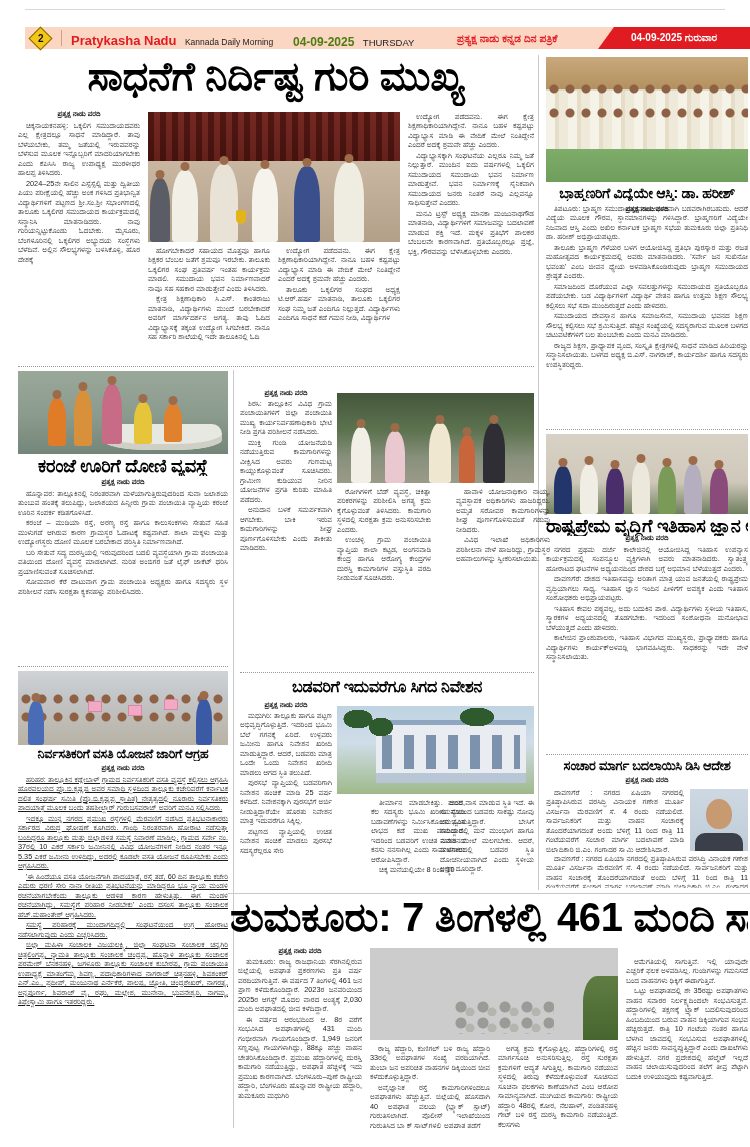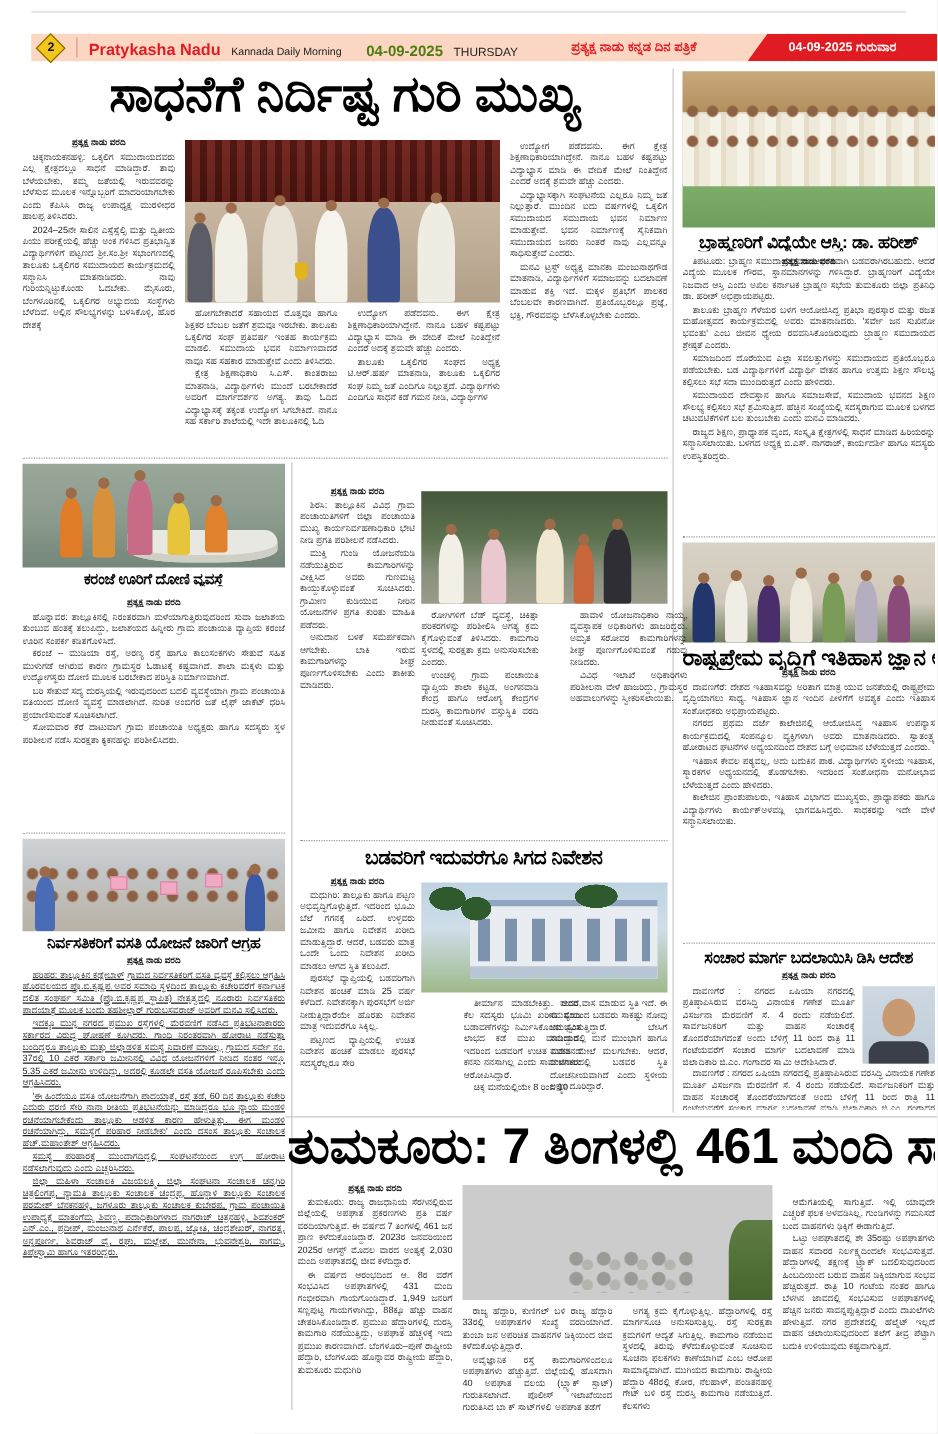--- a/index.html
+++ b/index.html
@@ -137,42 +137,42 @@
 
   <div class="photo ph-brahmin" style="left:546px;top:57px;width:202px;height:125px;" aria-label="ಸಾಂಪ್ರದಾಯಿಕ ಉಡುಗೆಯ ಬ್ರಾಹ್ಮಣ ಸಮುದಾಯದವರ ಗುಂಪು">
     <i class="row" style="top:34px;height:58px;"></i>
     <i class="heads" style="top:26px;"></i>
     <i class="heads" style="top:50px;"></i>
   </div>
   <div class="abs hl" style="left:546px;top:186px;width:202px;font-size:14px;">ಬ್ರಾಹ್ಮಣರಿಗೆ ವಿದ್ಯೆಯೇ ಆಸ್ತಿ: ಡಾ. ಹರೀಶ್</div>
   <div class="abs byline" style="left:546px;top:205px;width:202px;">ಪ್ರತ್ಯಕ್ಷ ನಾಡು ವರದಿ</div>
   <div class="abs body" style="left:546px;top:204px;width:202px;height:210px;">
       <p>ತಿಪಟೂರು: ಬ್ರಾಹ್ಮಣ ಸಮುದಾಯದವರು ಆರ್ಥಿಕವಾಗಿ ಬಡವರಾಗಿರಬಹುದು. ಆದರೆ ವಿದ್ಯೆಯ ಮೂಲಕ ಗೌರವ, ಸ್ಥಾನಮಾನಗಳನ್ನು ಗಳಿಸಿದ್ದಾರೆ. ಬ್ರಾಹ್ಮಣರಿಗೆ ವಿದ್ಯೆಯೇ ನಿಜವಾದ ಆಸ್ತಿ ಎಂದು ಅಖಿಲ ಕರ್ನಾಟಕ ಬ್ರಾಹ್ಮಣ ಸಭೆಯ ತುಮಕೂರು ಜಿಲ್ಲಾ ಪ್ರತಿನಿಧಿ ಡಾ. ಹರೀಶ್ ಅಭಿಪ್ರಾಯಪಟ್ಟರು.</p>
-      <p>ತಾಲೂಕು ಬ್ರಾಹ್ಮಣ ಗೆಳೆಯರ ಬಳಗ ಆಯೋಜಿಸಿದ್ದ ಪ್ರತಿಭಾ ಪುರಸ್ಕಾರ ಮತ್ತು ರಜತ ಮಹೋತ್ಸವದ ಕಾರ್ಯಕ್ರಮದಲ್ಲಿ ಅವರು ಮಾತನಾಡಿದರು. 'ಸರ್ವೇ ಜನ ಸುಖಿನೋ ಭವಂತು' ಎಂಬ ಜೀವನ ಧ್ಯೇಯ ರವವನಿಸಿಕೊಂಡಿರುವುದು ಬ್ರಾಹ್ಮಣ ಸಮುದಾಯದ ಶ್ರೇಷ್ಠತೆ ಎಂದರು.</p>
+      <p>ತಾಲೂಕು ಬ್ರಾಹ್ಮಣ ಗೆಳೆಯರ ಬಳಗ ಆಯೋಜಿಸಿದ್ದ ಪ್ರತಿಭಾ ಪುರಸ್ಕಾರ ಮತ್ತು ರಜತ ಮಹೋತ್ಸವದ ಕಾರ್ಯಕ್ರಮದಲ್ಲಿ ಅವರು ಮಾತನಾಡಿದರು. 'ಸರ್ವೇ ಜನ ಸುಖಿನೋ ಭವಂತು' ಎಂಬ ಜೀವನ ಧ್ಯೇಯ ಅಳವಡಿಸಿಕೊಂಡಿರುವುದು ಬ್ರಾಹ್ಮಣ ಸಮುದಾಯದ ಶ್ರೇಷ್ಠತೆ ಎಂದರು.</p>
       <p>ಸಮಾಜದಿಂದ ದೊರೆಯುವ ಎಲ್ಲಾ ಸವಲತ್ತುಗಳನ್ನು ಸಮುದಾಯದ ಪ್ರತಿಯೊಬ್ಬರೂ ಪಡೆಯಬೇಕು. ಬಡ ವಿದ್ಯಾರ್ಥಿಗಳಿಗೆ ವಿದ್ಯಾರ್ಥಿ ವೇತನ ಹಾಗೂ ಉತ್ತಮ ಶಿಕ್ಷಣ ಸೌಲಭ್ಯ ಕಲ್ಪಿಸಲು ಸಭೆ ಸದಾ ಮುಂದಿರುತ್ತದೆ ಎಂದು ಹೇಳಿದರು.</p>
       <p>ಸಮುದಾಯದ ದೇವಸ್ಥಾನ ಹಾಗೂ ಸಮಾಜಸೇವೆ, ಸಮುದಾಯ ಭವನದ ಶಿಕ್ಷಣ ಸೌಲಭ್ಯ ಕಲ್ಪಿಸಲು ಸಭೆ ಶ್ರಮಿಸುತ್ತಿದೆ. ಹೆಚ್ಚಿನ ಸಂಖ್ಯೆಯಲ್ಲಿ ಸದಸ್ಯರಾಗುವ ಮೂಲಕ ಬಳಗದ ಚಟುವಟಿಕೆಗಳಿಗೆ ಬಲ ತುಂಬಬೇಕು ಎಂದು ಮನವಿ ಮಾಡಿದರು.</p>
       <p>ರಾಜ್ಯದ ಶಿಕ್ಷಣ, ಪ್ರಾಧ್ಯಾಪಕ ವೃಂದ, ಸಂಸ್ಕೃತಿ ಕ್ಷೇತ್ರಗಳಲ್ಲಿ ಸಾಧನೆ ಮಾಡಿದ ಹಿರಿಯರನ್ನು ಸನ್ಮಾನಿಸಲಾಯಿತು. ಬಳಗದ ಅಧ್ಯಕ್ಷ ಬಿ.ಎಸ್. ನಾಗರಾಜ್, ಕಾರ್ಯದರ್ಶಿ ಹಾಗೂ ಸದಸ್ಯರು ಉಪಸ್ಥಿತರಿದ್ದರು.</p>
     </div>
 
   <div class="hrule" style="left:546px;top:429px;width:202px;"></div>
 
   <div class="photo ph-group" style="left:546px;top:434px;width:202px;height:80px;" aria-label="ಸನ್ಮಾನ ಕಾರ್ಯಕ್ರಮದಲ್ಲಿ ಗಣ್ಯರ ಗುಂಪು">
     <i class="fg" style="left:8px;width:18px;height:48px;background:#22366b;"></i>
     <i class="fg" style="left:34px;width:18px;height:50px;background:#f0ede4;"></i>
     <i class="fg" style="left:60px;width:18px;height:46px;background:#4a2d6b;"></i>
     <i class="fg" style="left:86px;width:18px;height:52px;background:#ece8dc;"></i>
     <i class="fg" style="left:112px;width:18px;height:48px;background:#7a9a58;"></i>
     <i class="fg" style="left:138px;width:18px;height:50px;background:#b5aebe;"></i>
     <i class="fg" style="left:164px;width:18px;height:46px;background:#8a4a7a;"></i>
   </div>
   <div class="abs hl" style="left:546px;top:517px;width:202px;font-size:18px;">ರಾಷ್ಟ್ರಪ್ರೇಮ ವೃದ್ಧಿಗೆ ಇತಿಹಾಸ ಜ್ಞಾನ ಅವಶ್ಯಕ</div>
   <div class="abs byline" style="left:546px;top:534px;width:202px;">ಪ್ರತ್ಯಕ್ಷ ನಾಡು ವರದಿ</div>
   <div class="abs body" style="left:546px;top:545px;width:202px;height:206px;">
+      <p>ನಗರದ ಪ್ರಥಮ ದರ್ಜೆ ಕಾಲೇಜಿನಲ್ಲಿ ಆಯೋಜಿಸಿದ್ದ ಇತಿಹಾಸ ಉಪನ್ಯಾಸ ಕಾರ್ಯಕ್ರಮದಲ್ಲಿ ಸಂಪನ್ಮೂಲ ವ್ಯಕ್ತಿಗಳಾಗಿ ಅವರು ಮಾತನಾಡಿದರು. ಸ್ವಾತಂತ್ರ್ಯ ಹೋರಾಟದ ಘಟನೆಗಳ ಅಧ್ಯಯನದಿಂದ ದೇಶದ ಬಗ್ಗೆ ಅಭಿಮಾನ ಬೆಳೆಯುತ್ತದೆ ಎಂದರು.</p>
       <p>ದಾವಣಗೆರೆ: ದೇಶದ ಇತಿಹಾಸವನ್ನು ಅರಿತಾಗ ಮಾತ್ರ ಯುವ ಜನತೆಯಲ್ಲಿ ರಾಷ್ಟ್ರಪ್ರೇಮ ವೃದ್ಧಿಯಾಗಲು ಸಾಧ್ಯ. ಇತಿಹಾಸ ಜ್ಞಾನ ಇಂದಿನ ಪೀಳಿಗೆಗೆ ಅವಶ್ಯಕ ಎಂದು ಇತಿಹಾಸ ಸಂಶೋಧಕರು ಅಭಿಪ್ರಾಯಪಟ್ಟರು.</p>
-      <p>ನಗರದ ಪ್ರಥಮ ದರ್ಜೆ ಕಾಲೇಜಿನಲ್ಲಿ ಆಯೋಜಿಸಿದ್ದ ಇತಿಹಾಸ ಉಪನ್ಯಾಸ ಕಾರ್ಯಕ್ರಮದಲ್ಲಿ ಸಂಪನ್ಮೂಲ ವ್ಯಕ್ತಿಗಳಾಗಿ ಅವರು ಮಾತನಾಡಿದರು. ಸ್ವಾತಂತ್ರ್ಯ ಹೋರಾಟದ ಘಟನೆಗಳ ಅಧ್ಯಯನದಿಂದ ದೇಶದ ಬಗ್ಗೆ ಅಭಿಮಾನ ಬೆಳೆಯುತ್ತದೆ ಎಂದರು.</p>
       <p>ಇತಿಹಾಸ ಕೇವಲ ಪಠ್ಯವಲ್ಲ, ಅದು ಬದುಕಿನ ಪಾಠ. ವಿದ್ಯಾರ್ಥಿಗಳು ಸ್ಥಳೀಯ ಇತಿಹಾಸ, ಸ್ಮಾರಕಗಳ ಅಧ್ಯಯನದಲ್ಲಿ ತೊಡಗಬೇಕು. ಇದರಿಂದ ಸಂಶೋಧನಾ ಮನೋಭಾವ ಬೆಳೆಯುತ್ತದೆ ಎಂದು ಹೇಳಿದರು.</p>
       <p>ಕಾಲೇಜಿನ ಪ್ರಾಂಶುಪಾಲರು, ಇತಿಹಾಸ ವಿಭಾಗದ ಮುಖ್ಯಸ್ಥರು, ಪ್ರಾಧ್ಯಾಪಕರು ಹಾಗೂ ವಿದ್ಯಾರ್ಥಿಗಳು ಕಾರ್ಯಕ್ಅಳವಡ್ಲಿ ಭಾಗವಹಿಸಿದ್ದರು. ಸಾಧಕರನ್ನು ಇದೇ ವೇಳೆ ಸನ್ಮಾನಿಸಲಾಯಿತು.</p>
     </div>
 
   <div class="hrule" style="left:546px;top:754px;width:202px;"></div>
 
   <div class="abs hl" style="left:546px;top:759px;width:202px;font-size:13px;">ಸಂಚಾರ ಮಾರ್ಗ ಬದಲಾಯಿಸಿ ಡಿಸಿ ಆದೇಶ</div>
   <div class="abs byline" style="left:546px;top:776px;width:202px;">ಪ್ರತ್ಯಕ್ಷ ನಾಡು ವರದಿ</div>
   <div class="photo ph-portrait" style="left:690px;top:789px;width:58px;height:62px;" aria-label="ಜಿಲ್ಲಾಧಿಕಾರಿ ಭಾವಚಿತ್ರ">
     <i class="head"></i>
@@ -190,21 +190,21 @@
   <div class="vrule" style="left:233px;top:370px;height:758px;"></div>
 
   <div class="photo ph-boat" style="left:18px;top:371px;width:210px;height:83px;" aria-label="ಲೈಫ್ ಜಾಕೆಟ್ ಧರಿಸಿ ದೋಣಿಯಲ್ಲಿ ಪ್ರಯಾಣಿಸುತ್ತಿರುವ ಜನರು">
     <i class="boat"></i>
     <i class="fg" style="left:30px;bottom:8px;width:18px;height:48px;background:#e07b28;"></i>
     <i class="fg" style="left:56px;bottom:8px;width:18px;height:56px;background:#d9903a;"></i>
     <i class="fg" style="left:84px;bottom:10px;width:20px;height:60px;background:#c76b86;"></i>
     <i class="fg" style="left:116px;bottom:10px;width:18px;height:42px;background:#e6c53a;"></i>
     <i class="fg" style="left:146px;bottom:12px;width:18px;height:38px;background:#e0812e;"></i>
   </div>
-  <div class="abs hl" style="left:18px;top:457px;width:210px;font-size:12px;">ಕರಂಜೆ ಊರಿಗೆ ದೋಣಿ ವ್ಯವಸ್ಥೆ</div>
+  <div class="abs hl" style="left:18px;top:457px;width:210px;font-size:18px;">ಕರಂಜೆ ಊರಿಗೆ ದೋಣಿ ವ್ಯವಸ್ಥೆ</div>
   <div class="abs byline" style="left:18px;top:478px;width:210px;">ಪ್ರತ್ಯಕ್ಷ ನಾಡು ವರದಿ</div>
   <div class="abs body" style="left:18px;top:489px;width:210px;height:173px;">
       <p>ಹೊನ್ನಾವರ: ತಾಲ್ಲೂಕಿನಲ್ಲಿ ನಿರಂತರವಾಗಿ ಮಳೆಯಾಗುತ್ತಿರುವುದರಿಂದ ಸುವಾ ಜಲಾಶಯ ತುಂಬುವ ಹಂತಕ್ಕೆ ತಲುಪಿದ್ದು, ಜಲಾಶಯದ ಹಿನ್ನೀರು ಗ್ರಾಮ ಪಂಚಾಯಿತಿ ವ್ಯಾಪ್ತಿಯ ಕರಂಜೆ ಊರಿನ ಸಂಪರ್ಕ ಕಡಿತಗೊಳಿಸಿದೆ.</p>
       <p>ಕರಂಜೆ – ಮುಡಿಯಾ ರಸ್ತೆ, ಅರಣ್ಯ ರಸ್ತೆ ಹಾಗೂ ಕಾಲುಸಂಕಗಳು ಸೇತುವೆ ಸಹಿತ ಮುಳುಗಡೆ ಆಗಿರುವ ಕಾರಣ ಗ್ರಾಮಸ್ಥರ ಓಡಾಟಕ್ಕೆ ಕಷ್ಟವಾಗಿದೆ. ಶಾಲಾ ಮಕ್ಕಳು ಮತ್ತು ಉದ್ಯೋಗಸ್ಥರು ದೋಣಿ ಮೂಲಕ ಬರಬೇಕಾದ ಪರಿಸ್ಥಿತಿ ನಿರ್ಮಾಣವಾಗಿದೆ.</p>
       <p>ಬರಿ ಸೇತುವೆ ಸದ್ಯ ದುರಸ್ತಿಯಲ್ಲಿ ಇರುವುದರಿಂದ ಬದಲಿ ವ್ಯವಸ್ಥೆಯಾಗಿ ಗ್ರಾಮ ಪಂಚಾಯಿತಿ ವತಿಯಿಂದ ದೋಣಿ ವ್ಯವಸ್ಥೆ ಮಾಡಲಾಗಿದೆ. ನುರಿತ ಅಂಬಿಗರ ಜತೆ ಲೈಫ್ ಜಾಕೆಟ್ ಧರಿಸಿ ಪ್ರಯಾಣಿಸುವಂತೆ ಸೂಚಿಸಲಾಗಿದೆ.</p>
       <p>ಸೋಮವಾರ ಕೆರೆ ದಾಟುವಾಗ ಗ್ರಾಮ ಪಂಚಾಯಿತಿ ಅಧ್ಯಕ್ಷರು ಹಾಗೂ ಸದಸ್ಯರು ಸ್ಥಳ ಪರಿಶೀಲನೆ ನಡೆಸಿ ಸುರಕ್ಷತಾ ಕ್ಯಕನಹಳ್ನು ಪರಿಶೀಲಿಸಿದರು.</p>
     </div>
 
   <div class="abs byline" style="left:240px;top:389px;width:92px;">ಪ್ರತ್ಯಕ್ಷ ನಾಡು ವರದಿ</div>
   <div class="abs body" style="left:240px;top:399px;width:92px;height:263px;">

